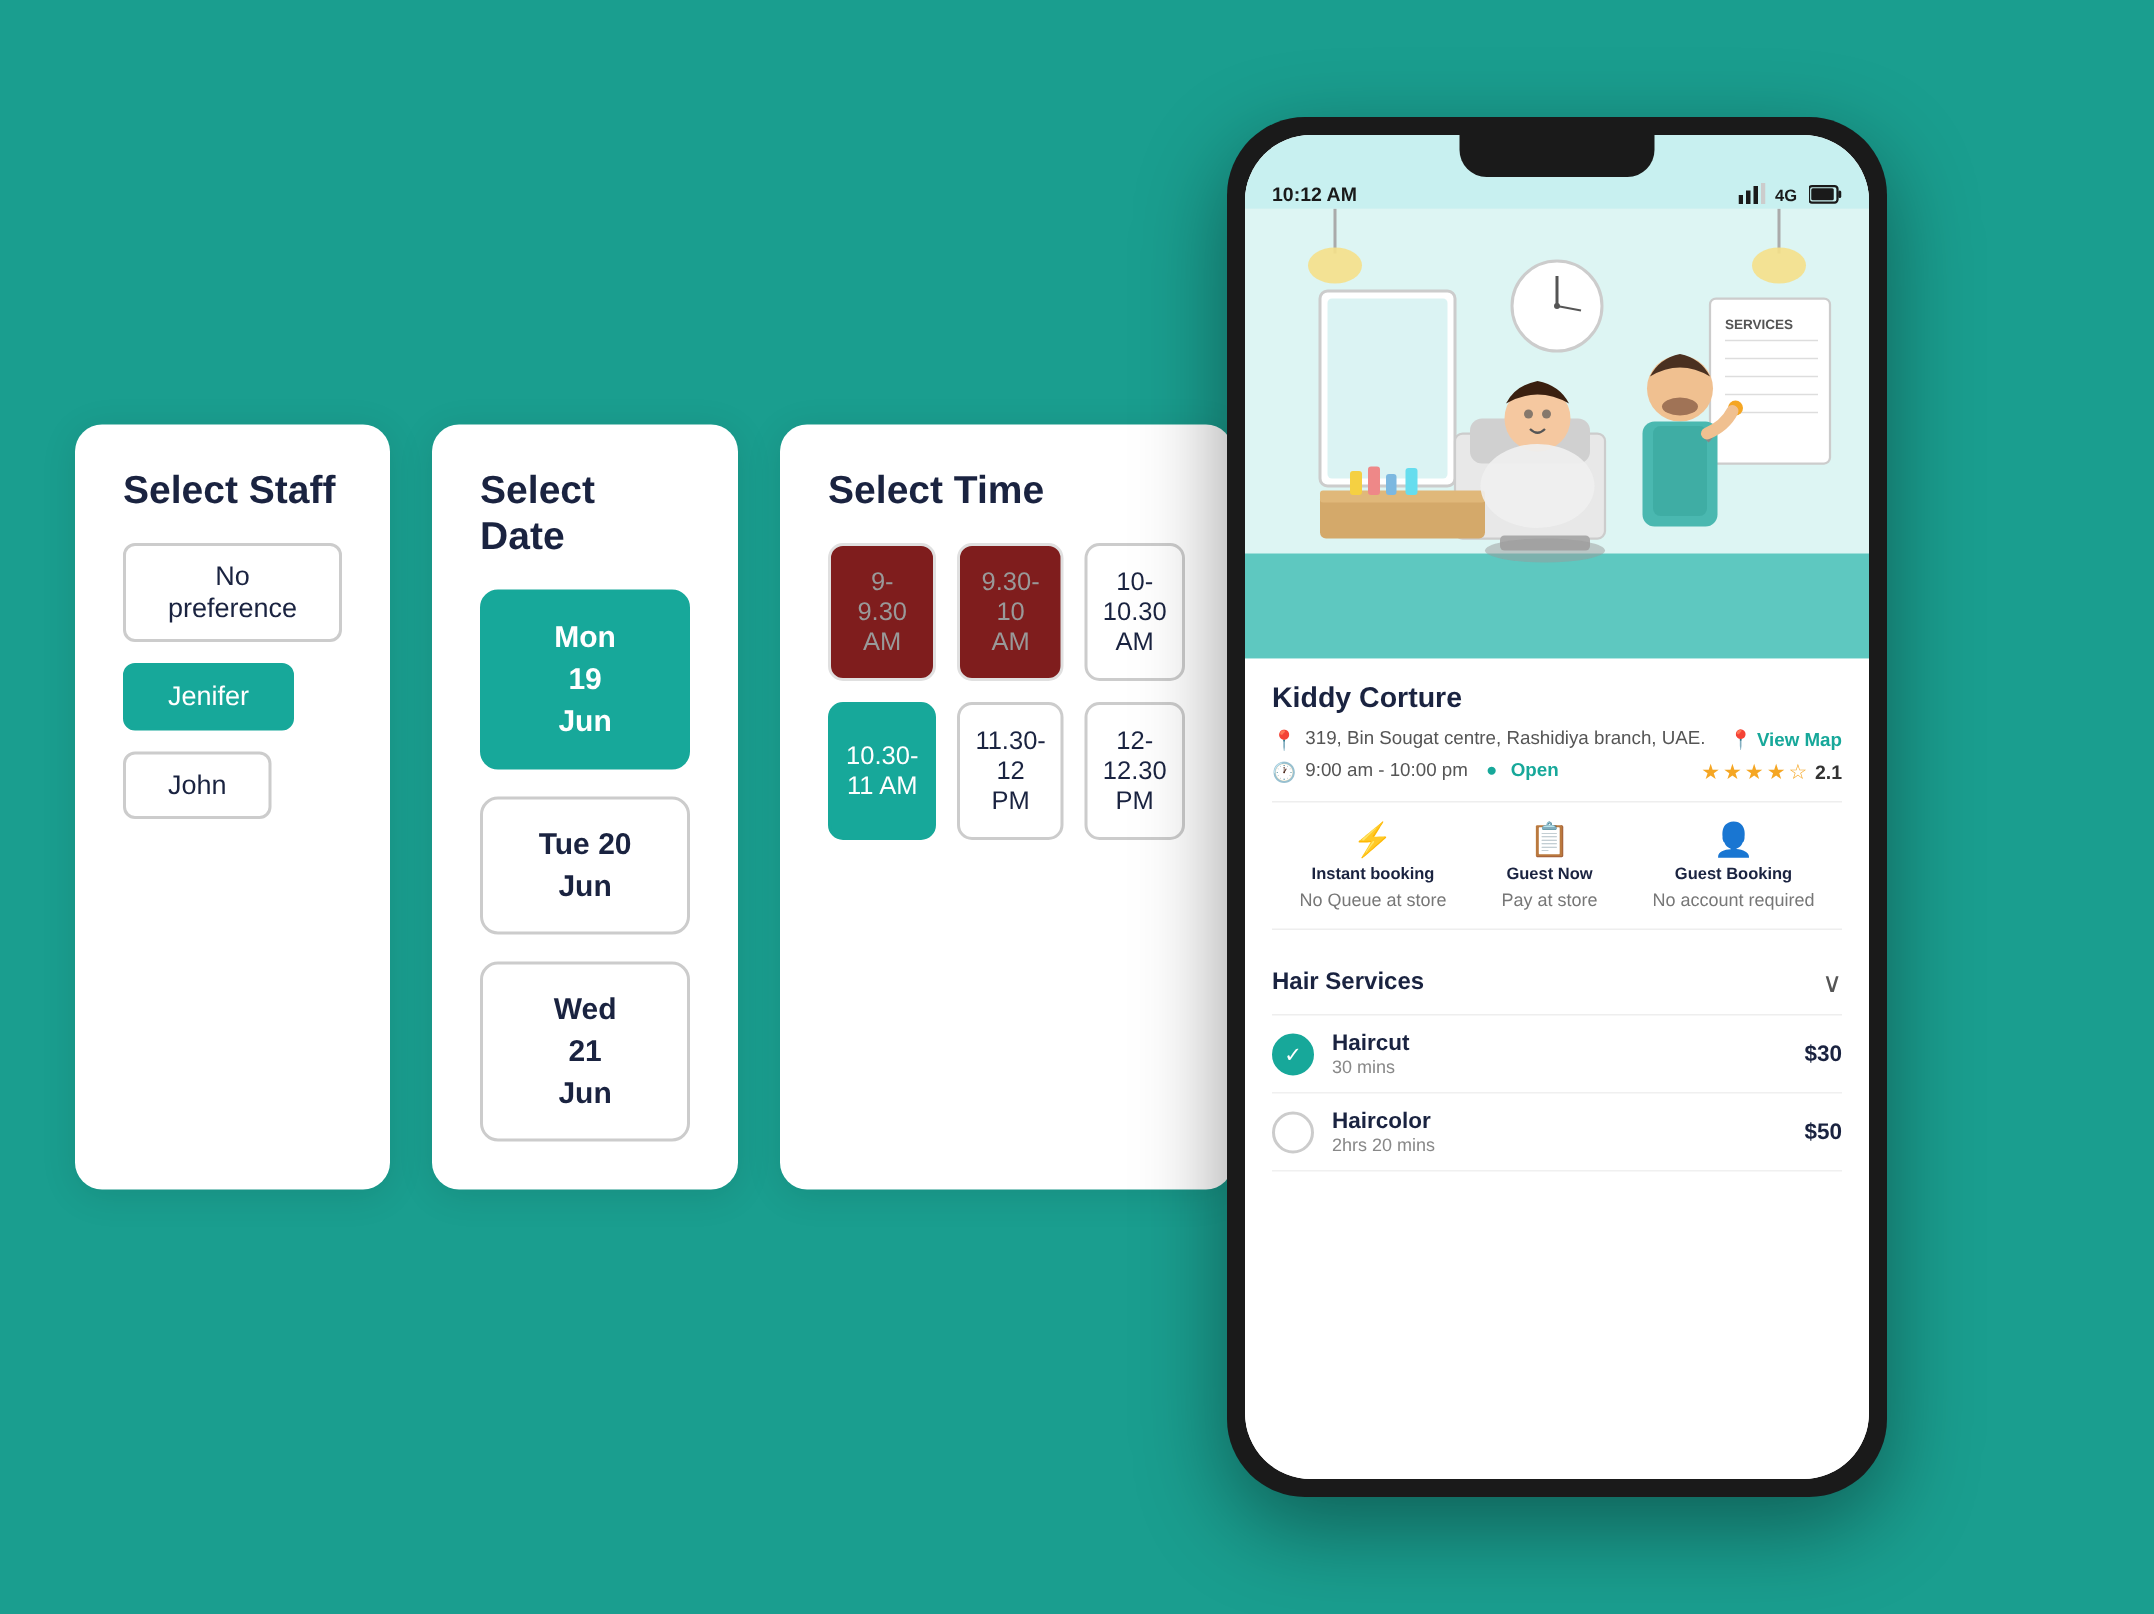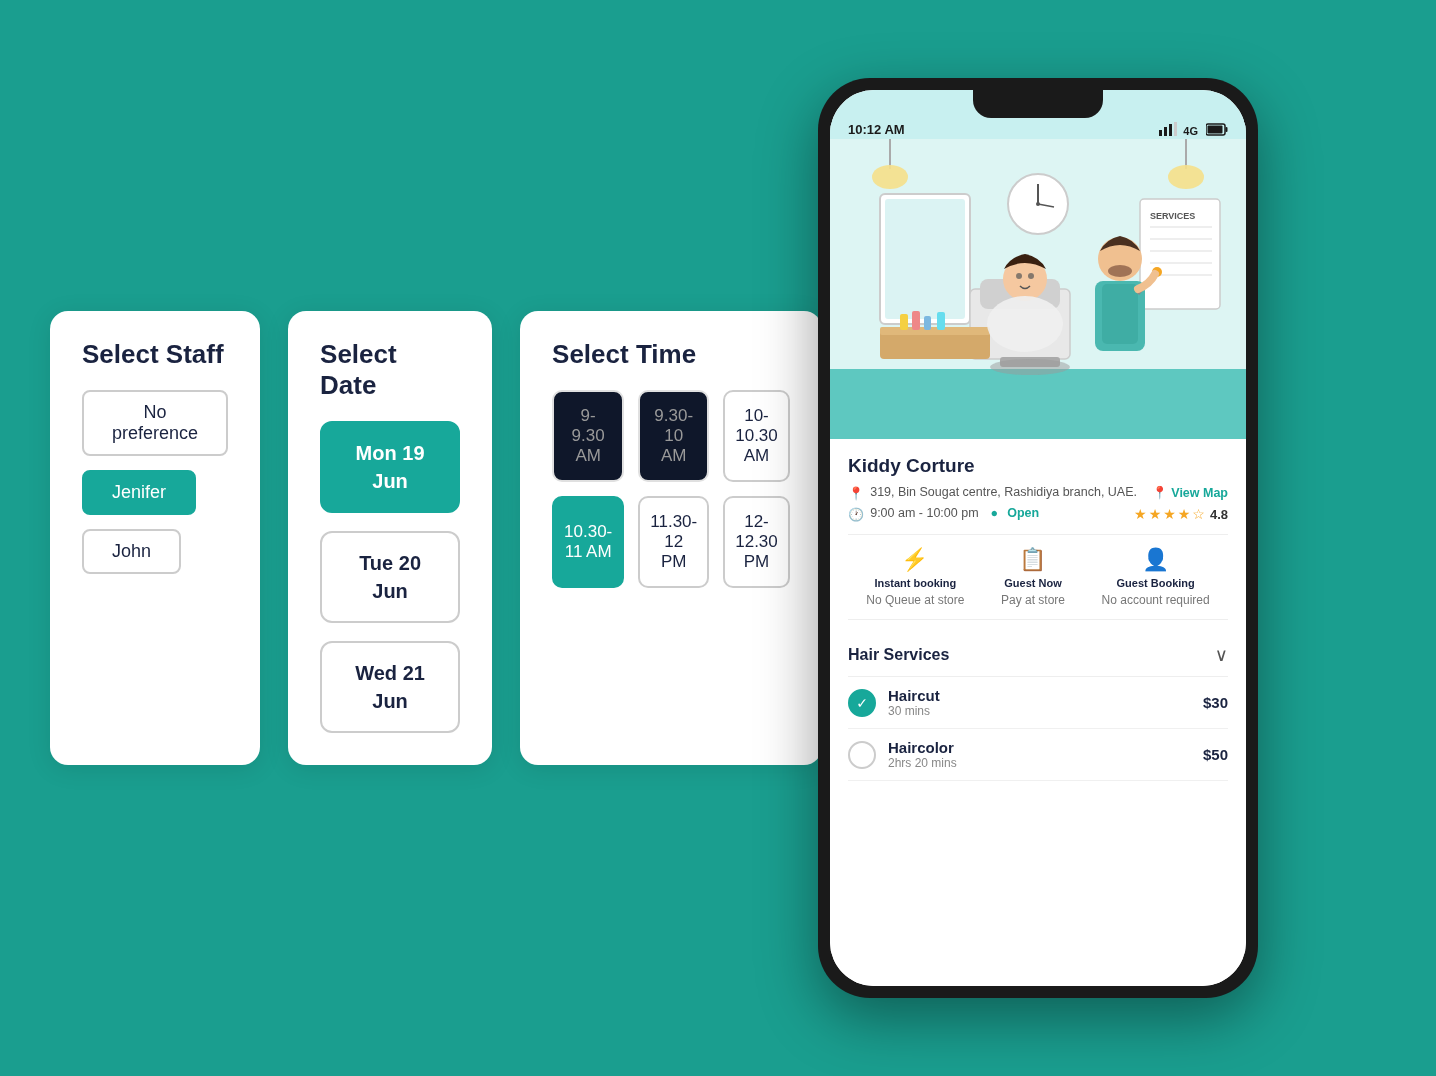--- a/index.html
+++ b/index.html
@@ -68,21 +68,21 @@
       gap: 18px;
       flex-wrap: wrap;
     }
 
     .date-btn {
       border: 2px solid #ccc;
       border-radius: 12px;
       background: #fff;
       color: #1a2340;
       font-size: 20px;
-      padding: 16px 22px;
+      padding: 16px 36px;
       cursor: pointer;
       font-weight: 600;
       min-width: 140px;
       text-align: center;
       line-height: 1.4;
     }
 
     .date-btn.active {
       background: #17a89a;
       border-color: #17a89a;
@@ -102,21 +102,21 @@
       background: #fff;
       color: #1a2340;
       font-size: 17px;
       padding: 14px 10px;
       cursor: pointer;
       font-weight: 500;
       text-align: center;
     }
 
     .time-btn.disabled {
-      background: #0f172a;
+      background: #7f1d1d;
       border-color: #e0e0e0;
       color: #999;
       cursor: default;
     }
 
     .time-btn.active {
       background: #17a89a;
       border-color: #17a89a;
       color: #fff;
     }
@@ -523,21 +523,21 @@
               <span class="icon">🕐</span>
               <span>9:00 am - 10:00 pm</span>
               <span style="margin-left:6px;" class="open-badge">●</span>
               <span class="open-badge" style="margin-left:3px;">Open</span>
               <div class="stars-row">
                 <span class="star">★</span>
                 <span class="star">★</span>
                 <span class="star">★</span>
                 <span class="star">★</span>
                 <span class="star-half">☆</span>
-                <span class="rating-num">4.8</span>
+                <span class="rating-num">2.1</span>
               </div>
             </div>
           </div>
 
           <div class="feature-badges">
             <div class="feature-item">
               <span class="feature-icon">⚡</span>
               <span class="feature-label">Instant booking</span>
               <span class="feature-sub">No Queue at store</span>
             </div>

